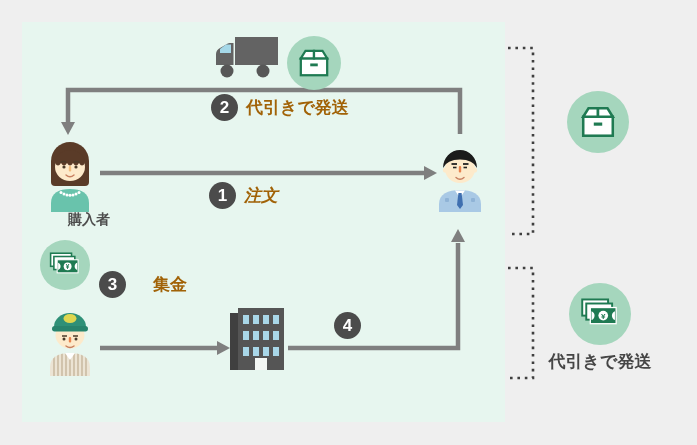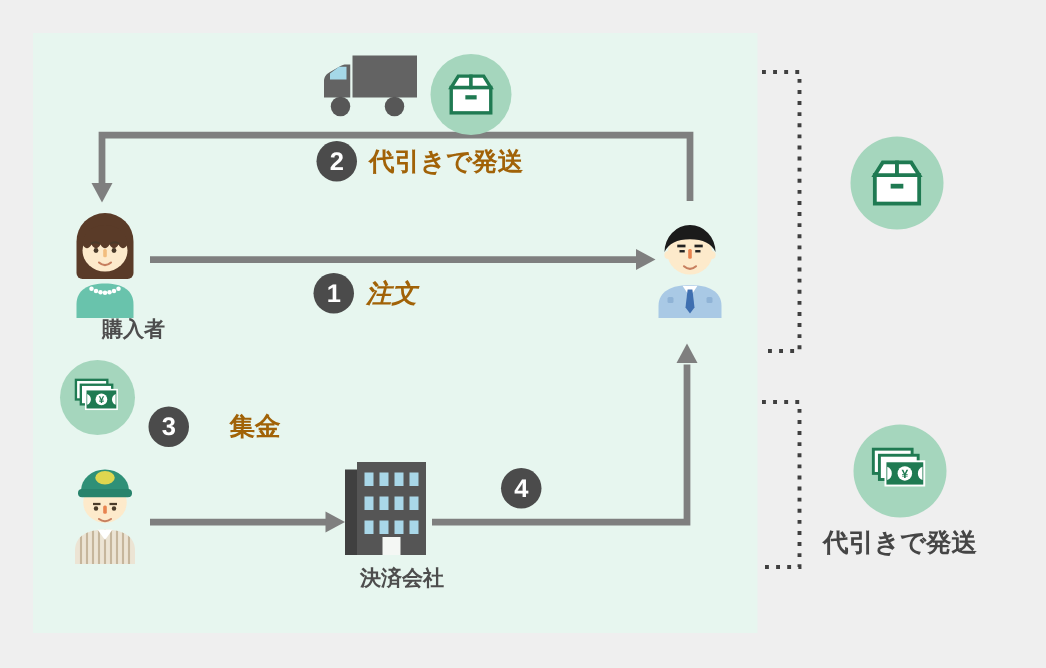--- a/index.html
+++ b/index.html
@@ -183,21 +183,20 @@
         <rect x="27" y="25" width="6" height="9"></rect>
       <rect x="37" y="25" width="6" height="9"></rect>
         <rect x="47" y="25" width="6" height="9"></rect>
       <rect x="17" y="41" width="6" height="9"></rect>
         <rect x="27" y="41" width="6" height="9"></rect>
       <rect x="37" y="41" width="6" height="9"></rect>
         <rect x="47" y="41" width="6" height="9"></rect>
     </g>
     <rect x="29" y="52" width="12" height="12" fill="#f4f7f4"></rect>
   </svg>
-  <div class="actor-label" style="left:218px;top:377px;width:78px;">決済会社</div>
 
   <div class="badge" style="left:334px;top:312px;">
     <span>4</span>
   </div>
 
   <svg class="abs" style="left:505px;top:43px;" width="32" height="196" viewBox="0 0 32 196">
     <path d="M3,5 H28 V191 H3" fill="none" stroke="#3f3f3f" stroke-width="2.6" stroke-dasharray="2.6 4.8" stroke-linecap="butt"></path>
   </svg>
 
   <div class="green-circle" style="left:567px;top:91px;width:62px;height:62px;">

